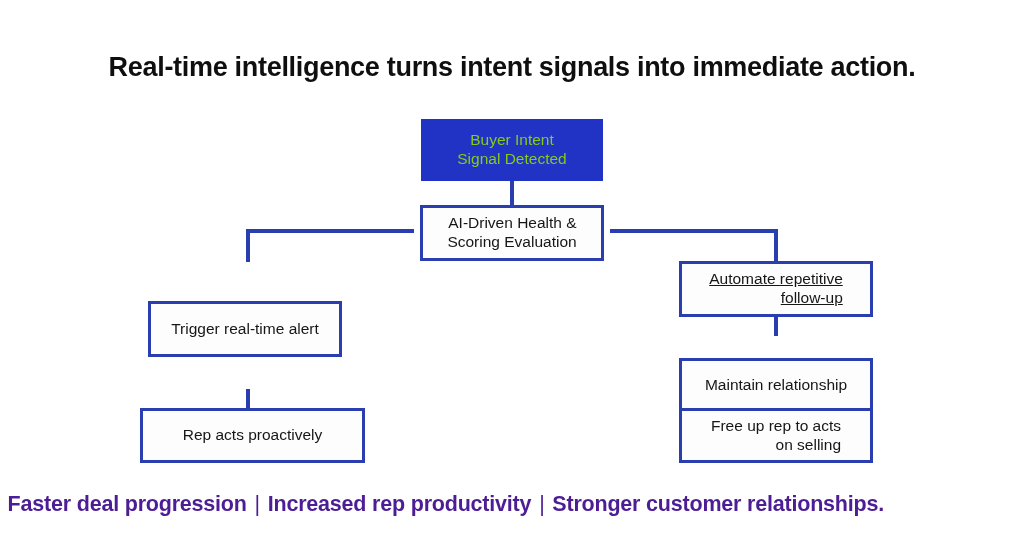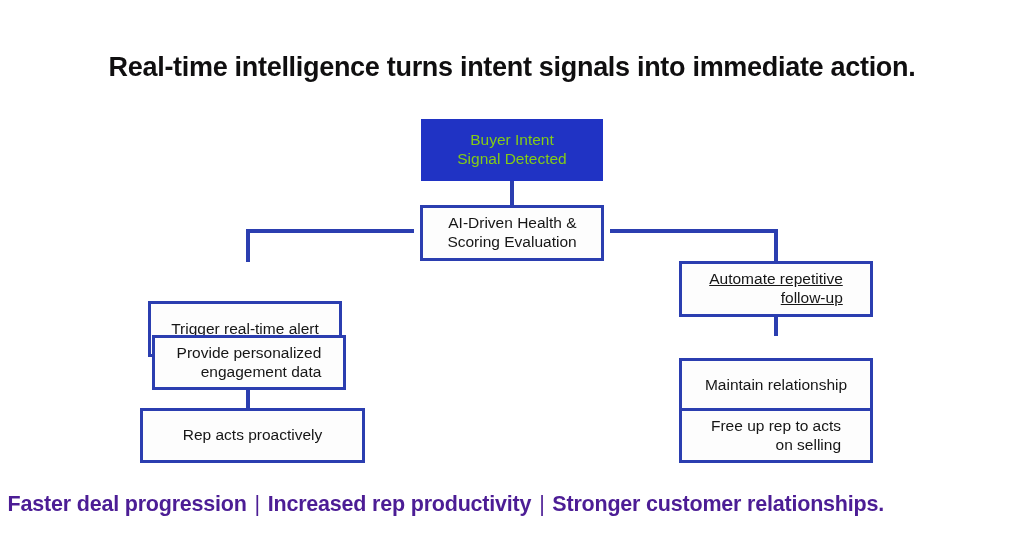--- a/index.html
+++ b/index.html
@@ -130,26 +130,20 @@
     <span class="txt">
       <span>AI-Driven Health &amp;</span><br>
       <span>Scoring Evaluation</span>
     </span>
   </div>
 
   <div class="node plain" style="left:148px; top:261px; width:194px; height:56px;margin-top:40px;">
     <span class="txt">Trigger real-time alert</span>
   </div>
 
-  <div class="node plain" style="left:152px; top:335px; width:194px; height:55px;">
-    <span class="txt">
-      <span>Provide personalized</span><br>
-      <span>engagement data</span>
-    </span>
-  </div>
 
   <div class="node plain" style="left:140px; top:408px; width:225px; height:55px;">
     <span class="txt">Rep acts proactively</span>
   </div>
 
   <div class="node plain" style="left:679px; top:261px; width:194px; height:56px;text-decoration:underline;">
     <span class="txt">
       <span>Automate repetitive</span><br>
       <span>follow-up</span>
     </span>

